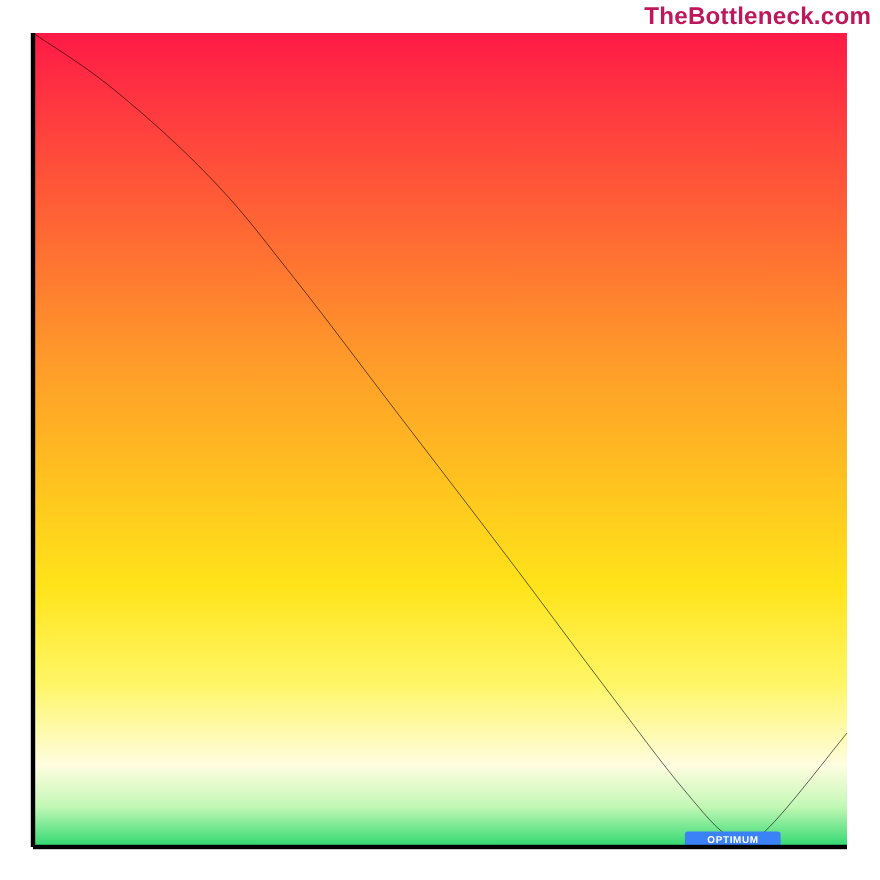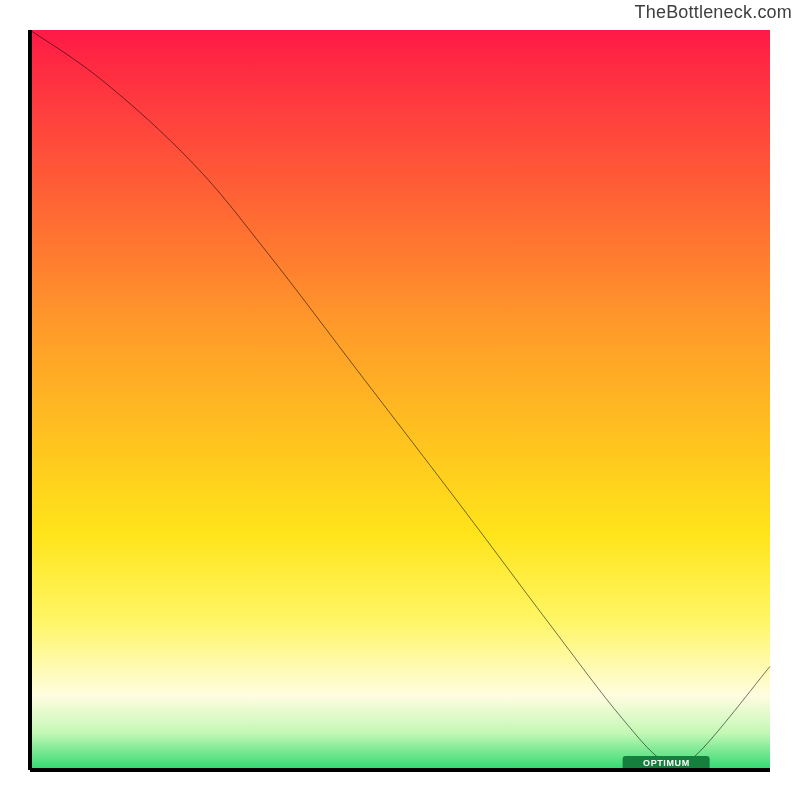--- a/index.html
+++ b/index.html
@@ -13,23 +13,23 @@
   }
   .wrap {
     position: relative;
     width: 800px;
     height: 800px;
   }
   .attribution {
     position: absolute;
     top: 2px;
     right: 8px;
-    color: #404040;
-    font-size: 18px;
-    font-weight: 400;
+    color: #be185d;
+    font-size: 22px;
+    font-weight: 700;
     letter-spacing: 0.2px;
   }
   .plot-area {
     position: absolute;
     left: 30px;
     top: 30px;
     width: 740px;
     height: 740px;
   }
   .gradient-bg {
@@ -74,21 +74,21 @@
     top: 0;
     width: 100%;
     height: 100%;
     overflow: visible;
   }
   .minimum-label {
     position: absolute;
     left: 0;
     top: 0;
     transform: translate(-50%, -50%);
-    background: #15803d;
+    background: #3b82f6;
     color: #ffffff;
     font-size: 9px;
     font-weight: 700;
     letter-spacing: 0.6px;
     padding: 2px 20px;
     border-radius: 3px;
     white-space: nowrap;
     text-transform: uppercase;
   }
   .minimum-container {

